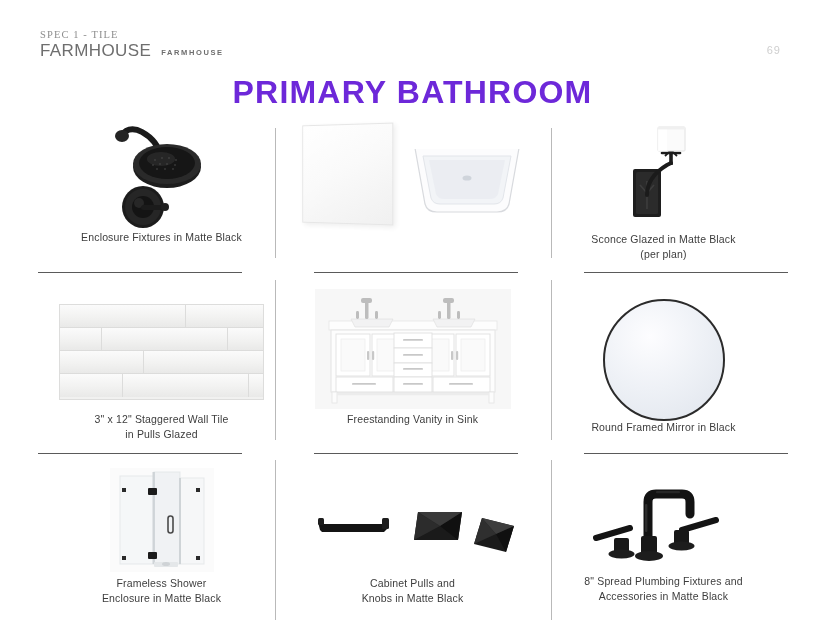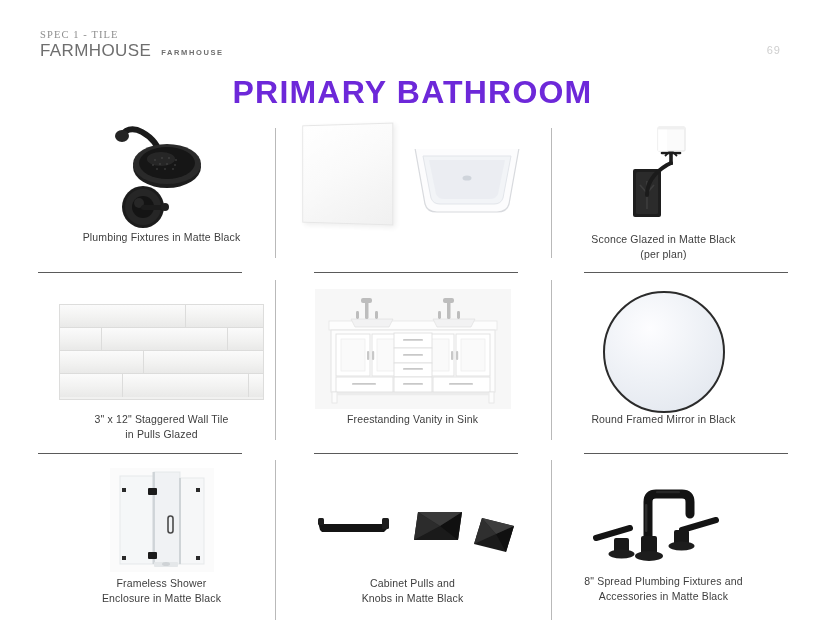--- a/index.html
+++ b/index.html
@@ -170,21 +170,21 @@
             <circle cx="56" cy="88" r="21" fill="#1c1c1c"></circle>
             <circle cx="56" cy="88" r="18" fill="#262626"></circle>
             <circle cx="56" cy="88" r="11" fill="#141414"></circle>
             <circle cx="52" cy="84" r="5" fill="#3a3a3a" opacity=".5"></circle>
             <rect x="54" y="86" width="22" height="5" rx="2.5" fill="#1b1b1b"></rect>
             <circle cx="78" cy="88" r="4" fill="#202020"></circle>
           </svg>
         </div>
       </div>
       <div class="cap">
-        <div>Plumbing Fixtures in Matte Black</div>
+        <div>Enclosure Fixtures in Matte Black</div>
       </div>
     </div>
 
     <div class="cell row1">
       <div style="display:flex; align-items:flex-start; gap:16px; height:110px; padding-top:4px;">
 
         <div style="display:flex; flex-direction:column; align-items:center;">
           <div class="slab"></div>
         </div>
 
@@ -316,21 +316,21 @@
             <rect x="174" y="103" width="5" height="11" fill="#fcfcfc" stroke="#e4e4e4" stroke-width=".8"></rect>
             <path d="M22 105 H174" stroke="#ececec" stroke-width="2.4"></path>
           </svg>
         </div>
       </div>
       <div class="cap">
         <div>Freestanding Vanity in Sink</div>
       </div>
     </div>
 
-    <div class="cell" style="padding-top:20px;">
+    <div class="cell" style="padding-top:28px;">
       <div class="imgbox" style="height:120px;">
         <div class="mirror"></div>
       </div>
       <div class="cap">
         <div>Round Framed Mirror in Black</div>
       </div>
     </div>
 
     <div class="cell" style="padding-top:16px;">
       <div class="imgbox" style="height:112px;">

